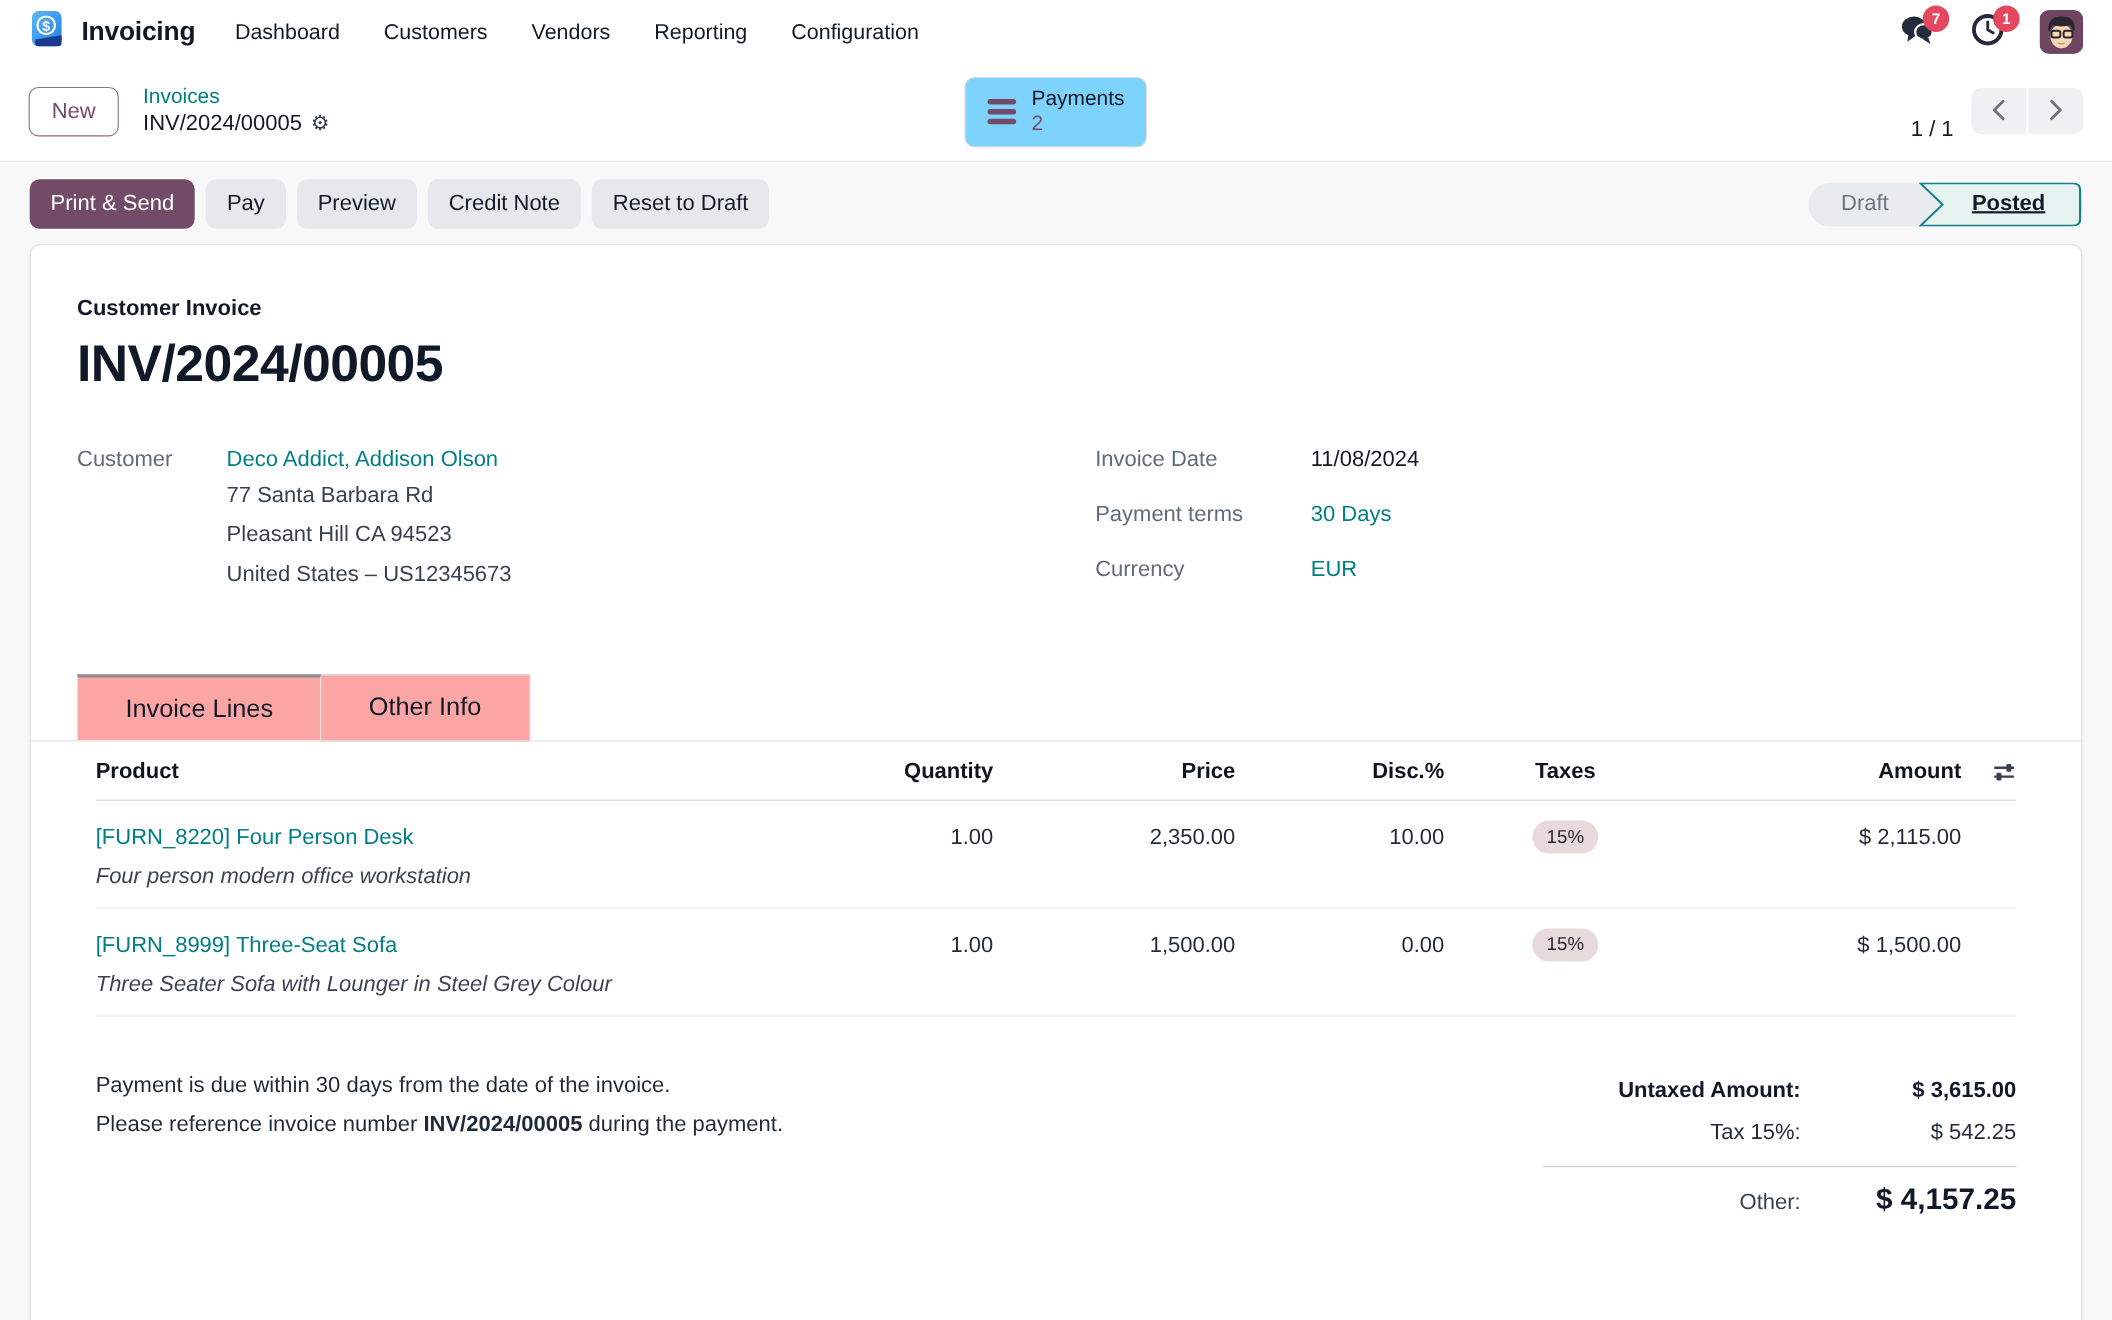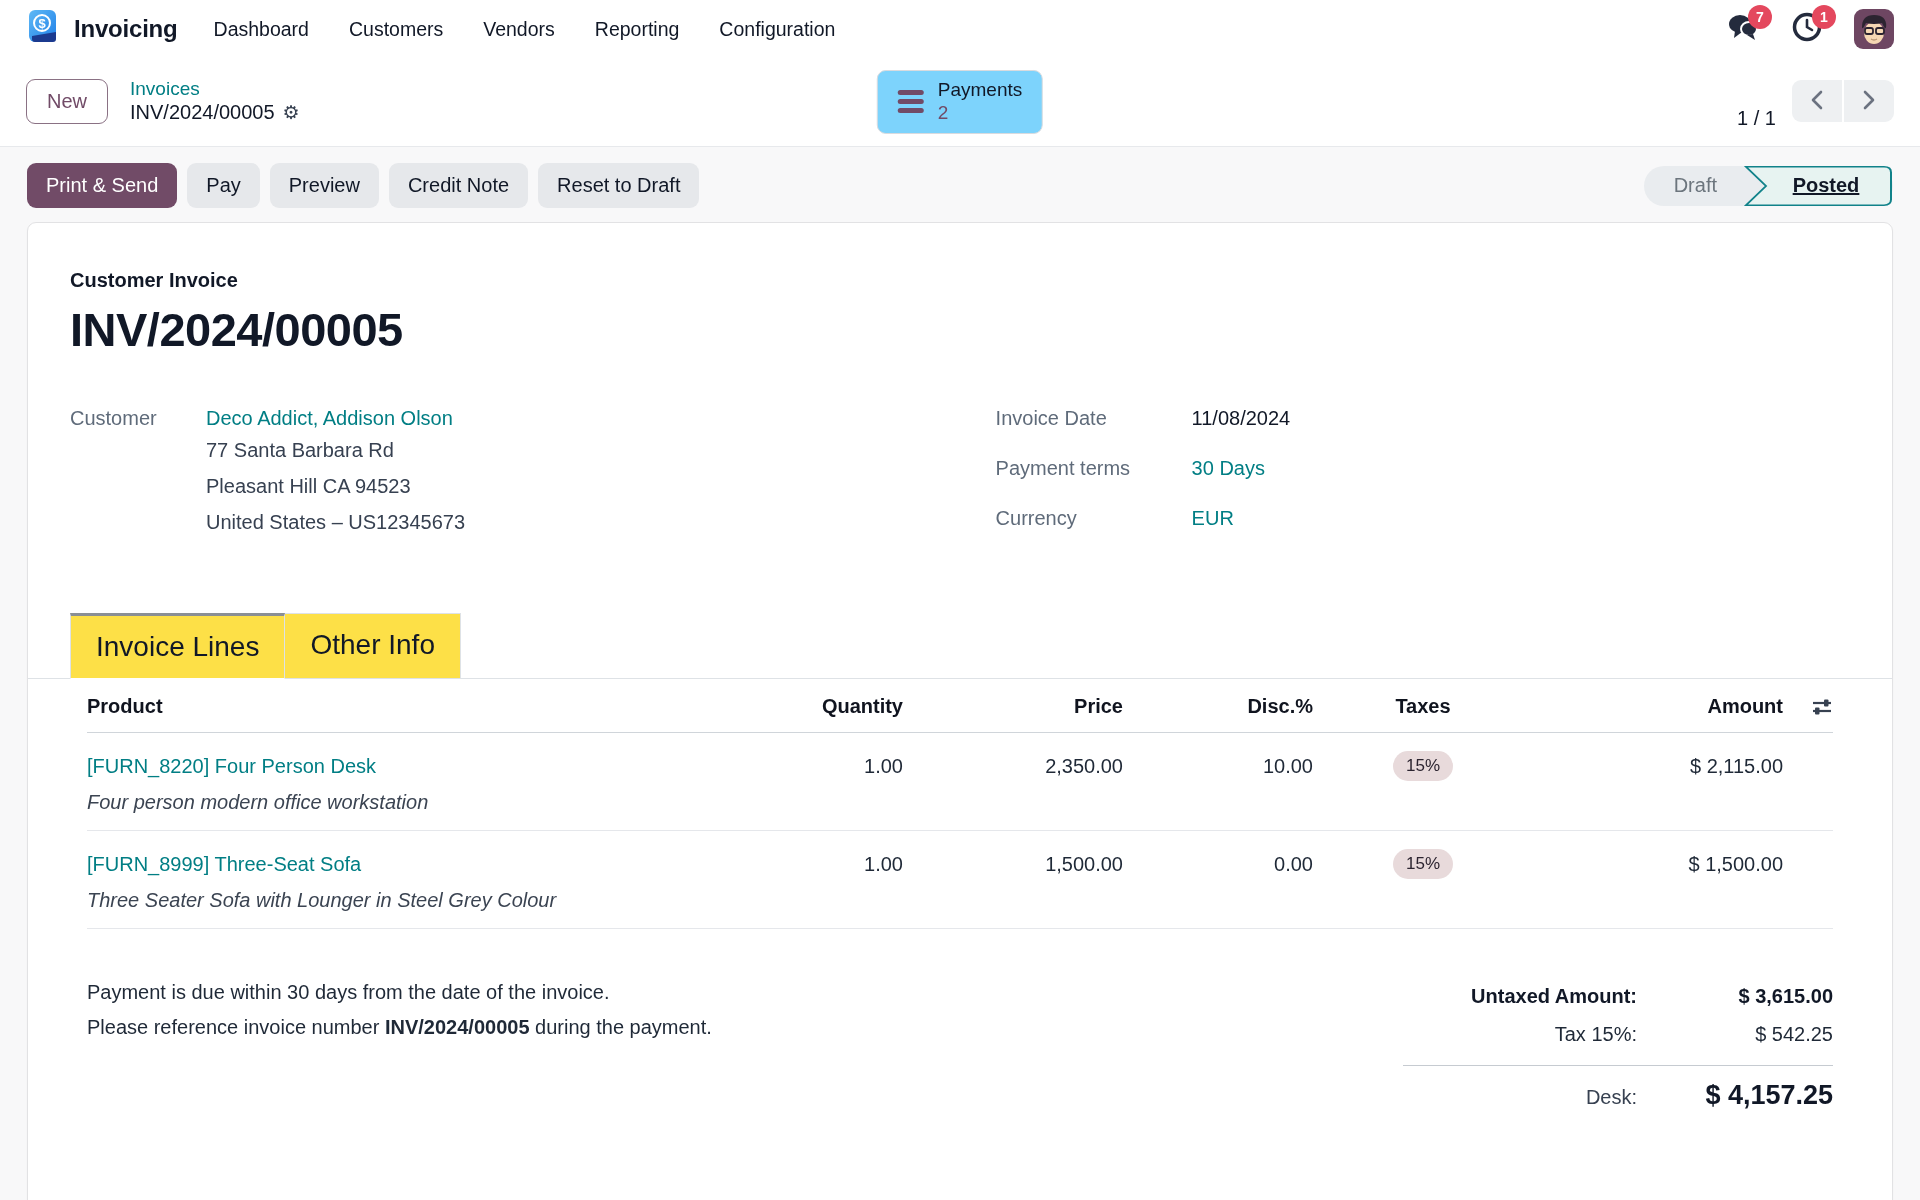--- a/index.html
+++ b/index.html
@@ -70,21 +70,21 @@
   .partner-addr { color:#374151; font-size:20px; line-height:36px; margin-top:2px; }
   .partner-right { width:48%; }
   .fld-row { display:flex; align-items:baseline; margin-bottom:27px; }
   .fld-row .field-label { width:196px; flex:none; }
   .fld-value { font-size:20px; color:#111827; }
   .fld-value.link { color:#017e84; cursor:pointer; }
 
   
   .tabs { display:flex; margin-top:56px; position:relative; }
   .tabs::after { content:""; position:absolute; left:-42px; right:-42px; bottom:0; height:1px; background:#dee2e6; }
-  .tab { font-size:28px; padding:15px 25px; border:1px solid #dee2e6; background:#fde047; cursor:pointer; position:relative; z-index:1; color:#111827; }
+  .tab { font-size:23px; padding:15px 43px; border:1px solid #dee2e6; background:#fca5a5; cursor:pointer; position:relative; z-index:1; color:#111827; }
   .tab.active { border-top:3px solid #8a8f95; border-bottom:1px solid #fff; font-weight:400; }
   .tab.inactive { border-left:none; }
 
   
   .lines { padding:0 17px; }
   .tbl-header, .tbl-row { display:grid; grid-template-columns:1fr 150px 220px 190px 220px 250px 50px; align-items:center; }
   .tbl-header { padding:16px 0 14px; border-bottom:1px solid #d0d5da; font-weight:700; font-size:20px; color:#10141f; }
   .th-r { text-align:right; } .th-c { text-align:center; }
   .opt-icon { justify-self:end; cursor:pointer; display:flex; }
   .tbl-row { padding:18px 0 0; border-bottom:1px solid #e5e7eb; }
@@ -321,20 +321,20 @@
       <div class="totals">
         <div class="tot-row bold">
           <span class="tot-label">Untaxed Amount:</span>
           <span class="tot-value">$ 3,615.00</span>
         </div>
         <div class="tot-row tax">
           <span class="tot-label">Tax 15%:</span>
           <span class="tot-value">$ 542.25</span>
         </div>
         <div class="tot-row total">
-          <span class="tot-label">Desk:</span>
+          <span class="tot-label">Other:</span>
           <span class="tot-value">$ 4,157.25</span>
         </div>
       </div>
     </div>
 
   </div>
 </div>
 
 </body></html>

